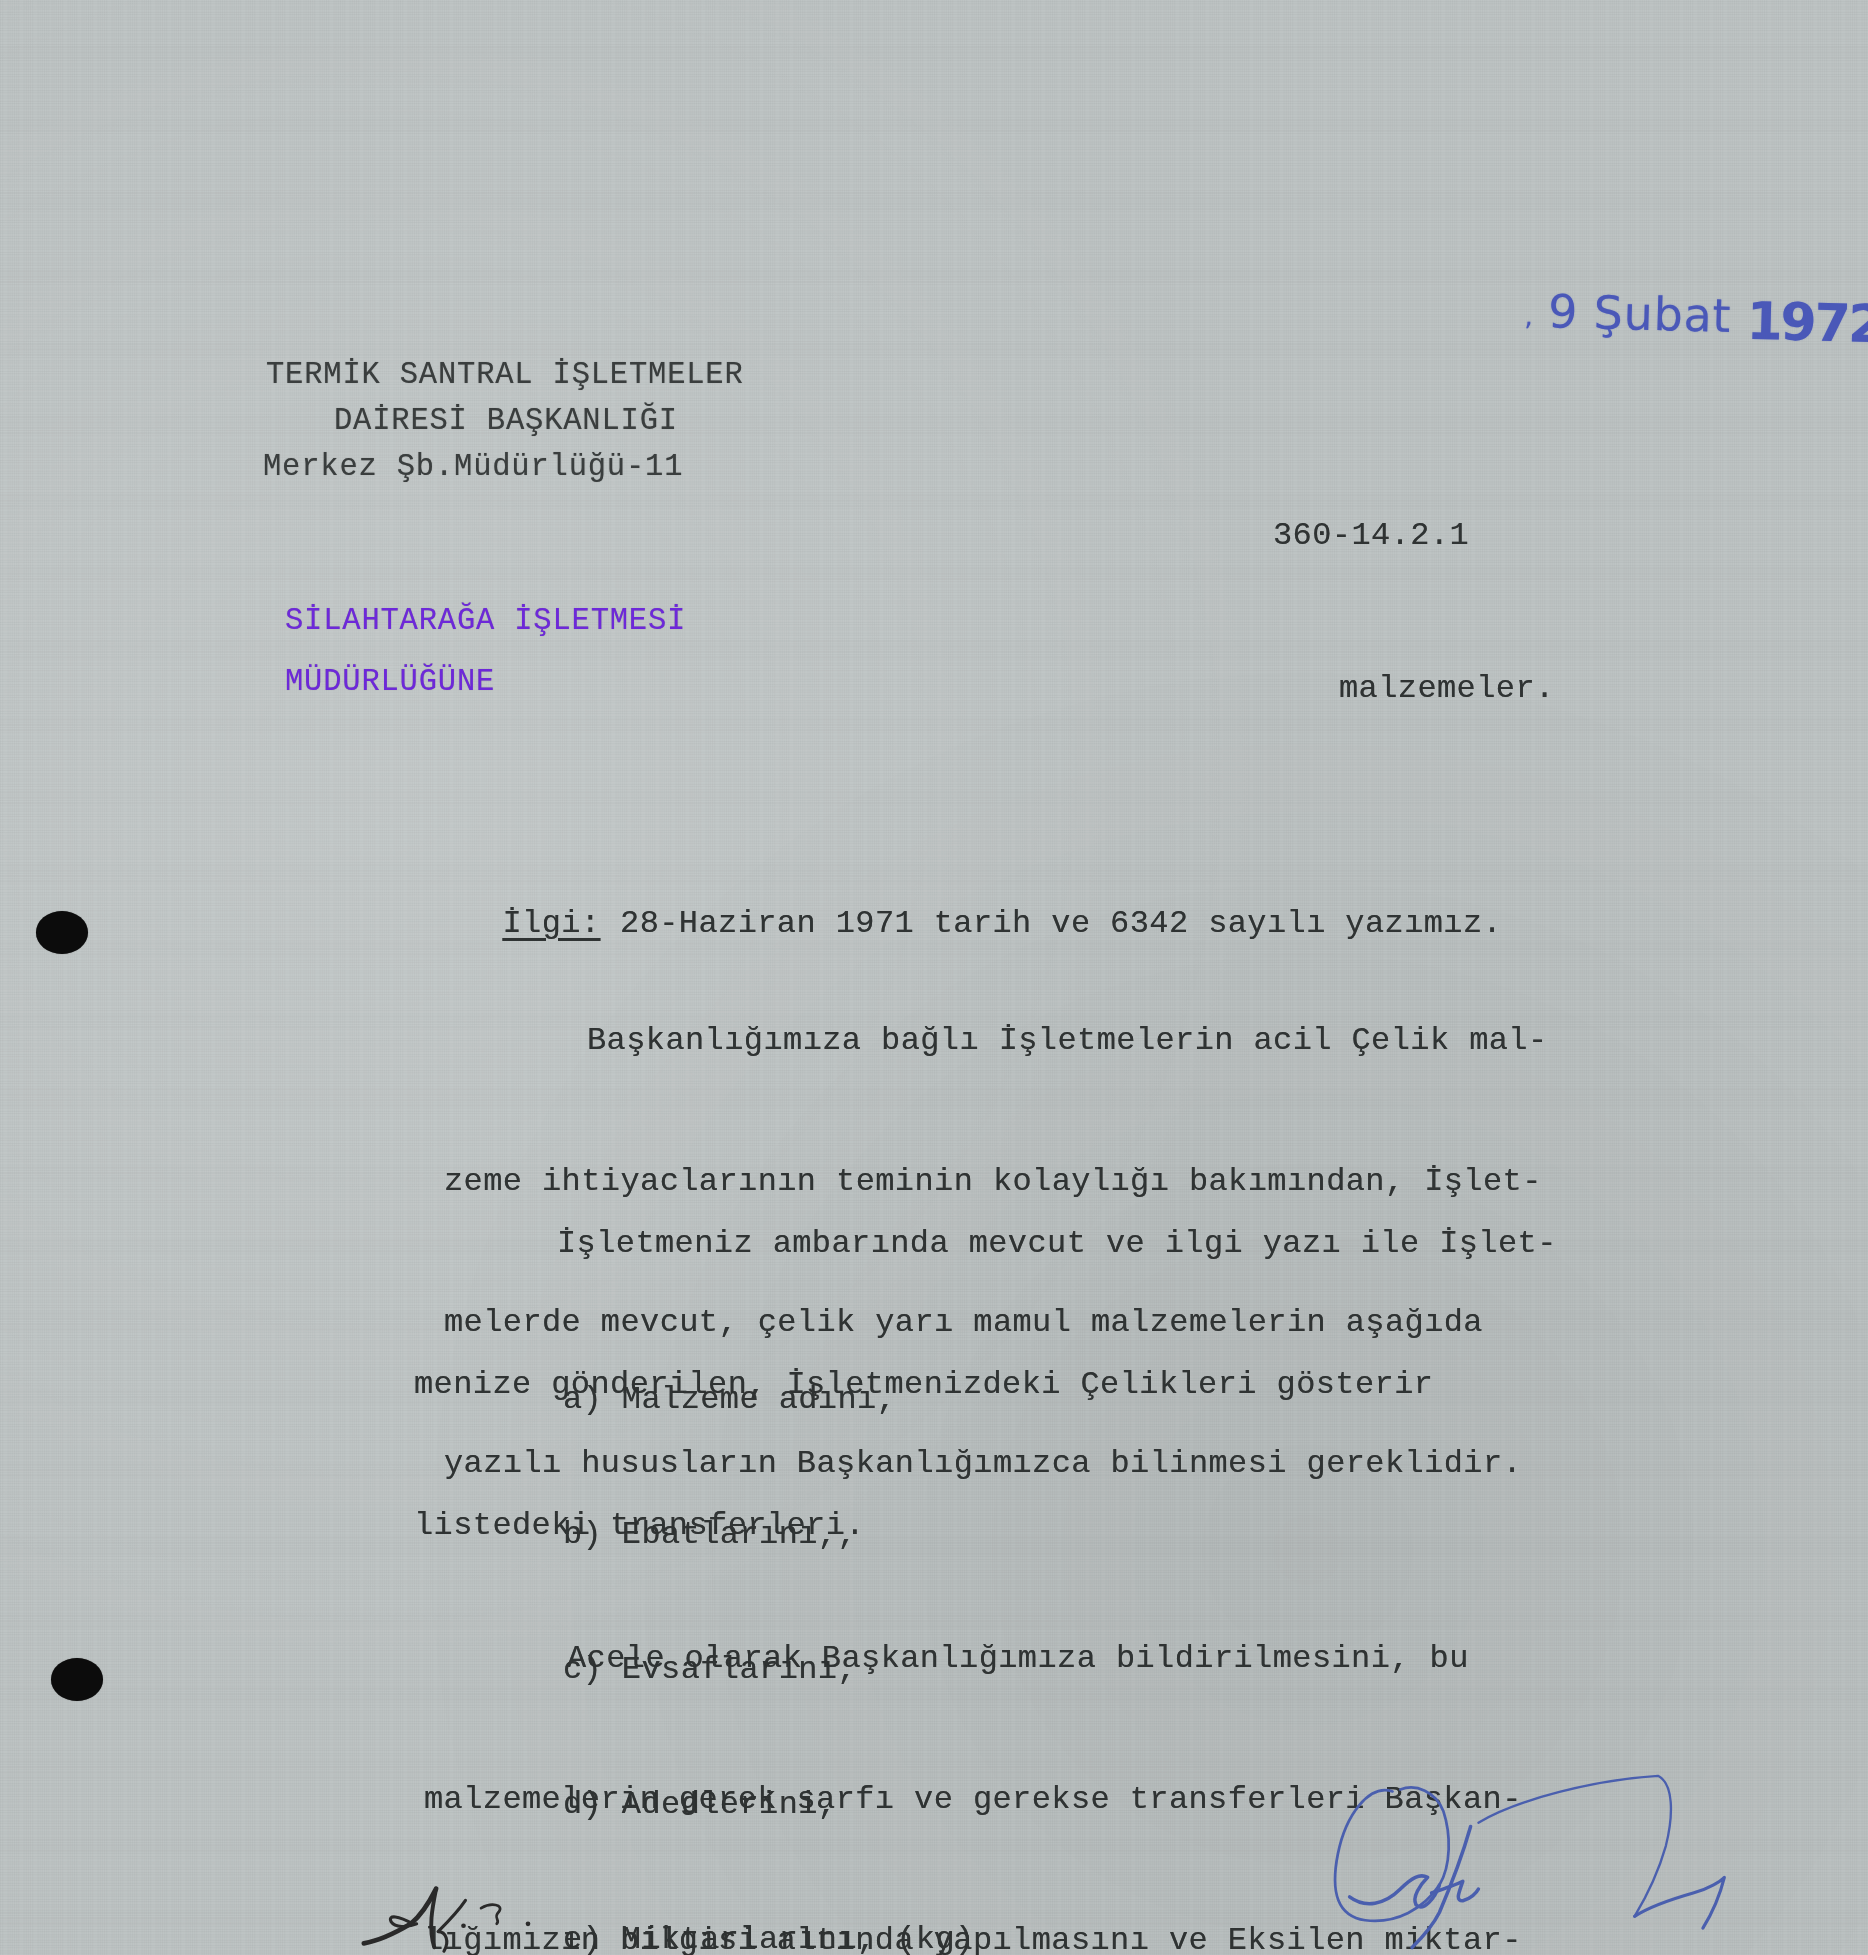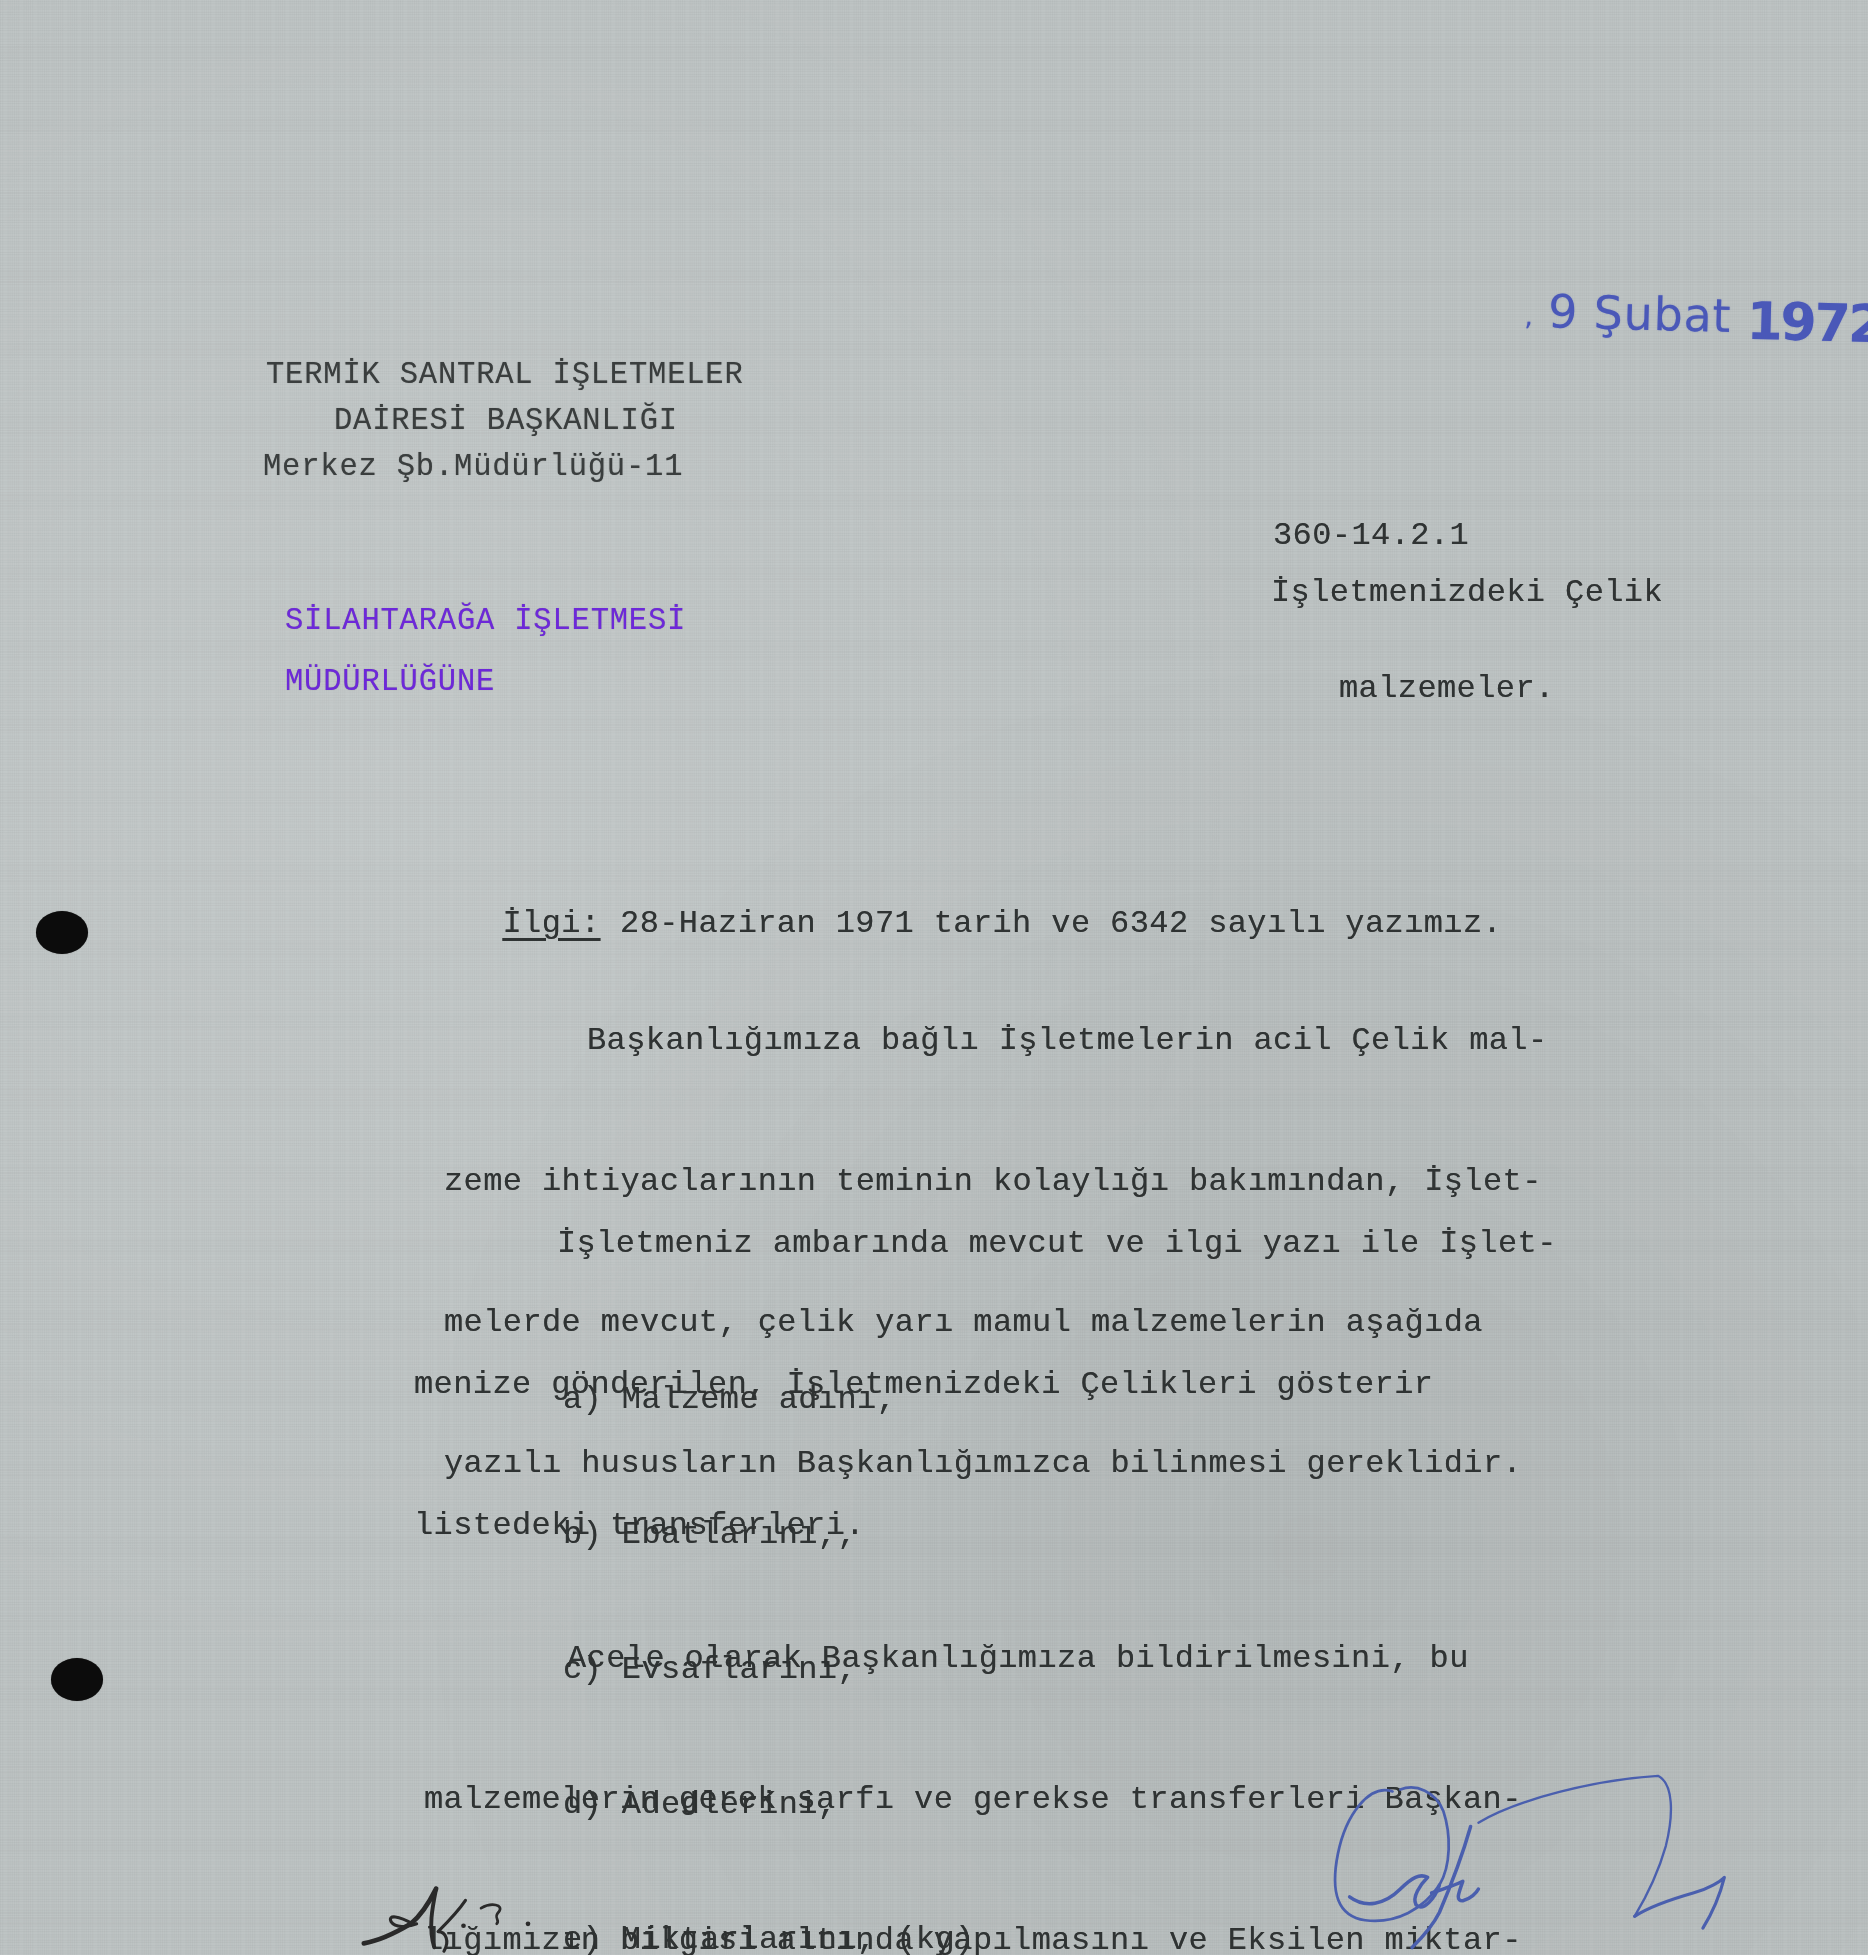--- a/index.html
+++ b/index.html
@@ -122,21 +122,20 @@
 
   <div class="abs stamp" style="left:1463px; top:225px;">
     <span class="stamp-tick">,</span><span>9</span> <span>Şubat</span> <span class="stamp-year">1972</span>
   </div>
 
   <div class="abs tw-header" style="left:334px; top:398px;">DAİRESİ BAŞKANLIĞI</div>
   <div class="abs tw-header" style="left:266px; top:352px;">TERMİK SANTRAL İŞLETMELER</div>
   <div class="abs tw-header" style="left:263px; top:444px;">Merkez Şb.Müdürlüğü-11</div>
 
   <div class="abs tw" style="left:1273px; top:512px;">360-14.2.1</div>
-  <div class="abs tw" style="left:1271px; top:569px;">İşletmenizdeki Çelik</div>
   <div class="abs tw" style="left:1339px; top:649px;margin-top:16px;">malzemeler.</div>
 
   <div class="abs tw-header tw-light" style="left:285px; top:598px;">SİLAHTARAĞA İŞLETMESİ</div>
   <div class="abs tw-header tw-light" style="left:285px; top:644px;margin-top:15px;">MÜDÜRLÜĞÜNE</div>
 
   <div class="abs tw" style="left:424px; top:853px;">
     <span class="underline">İlgi:</span><span> 28-Haziran 1971 tarih ve 6342 sayılı yazımız.</span>
   </div>
 
   <div class="abs tw" style="left:444px; top:923px;">

